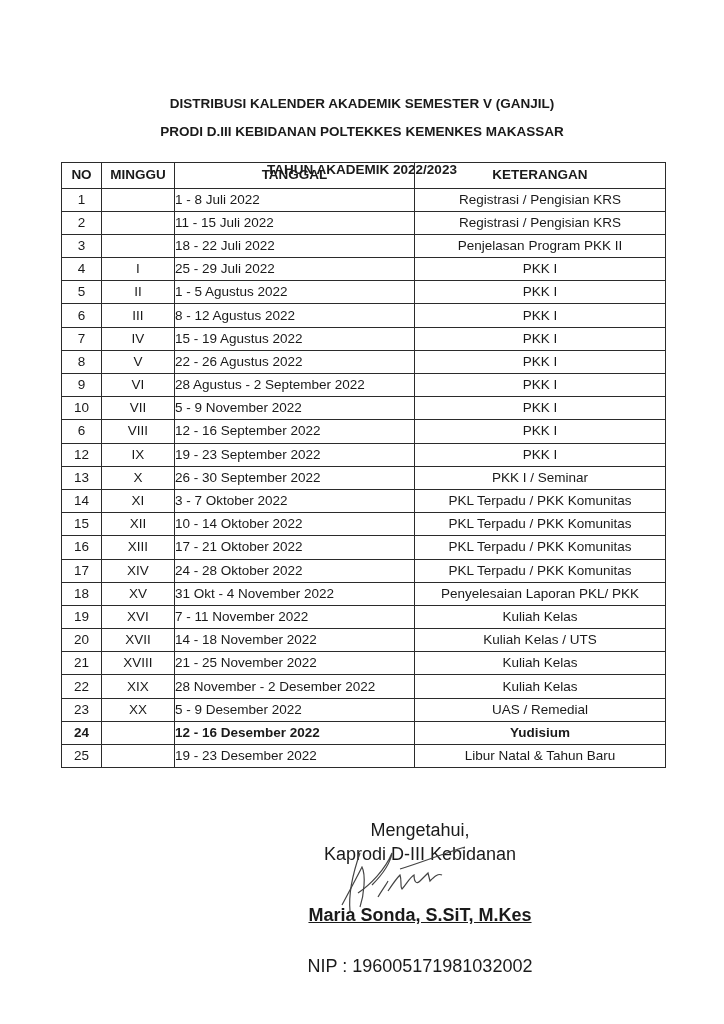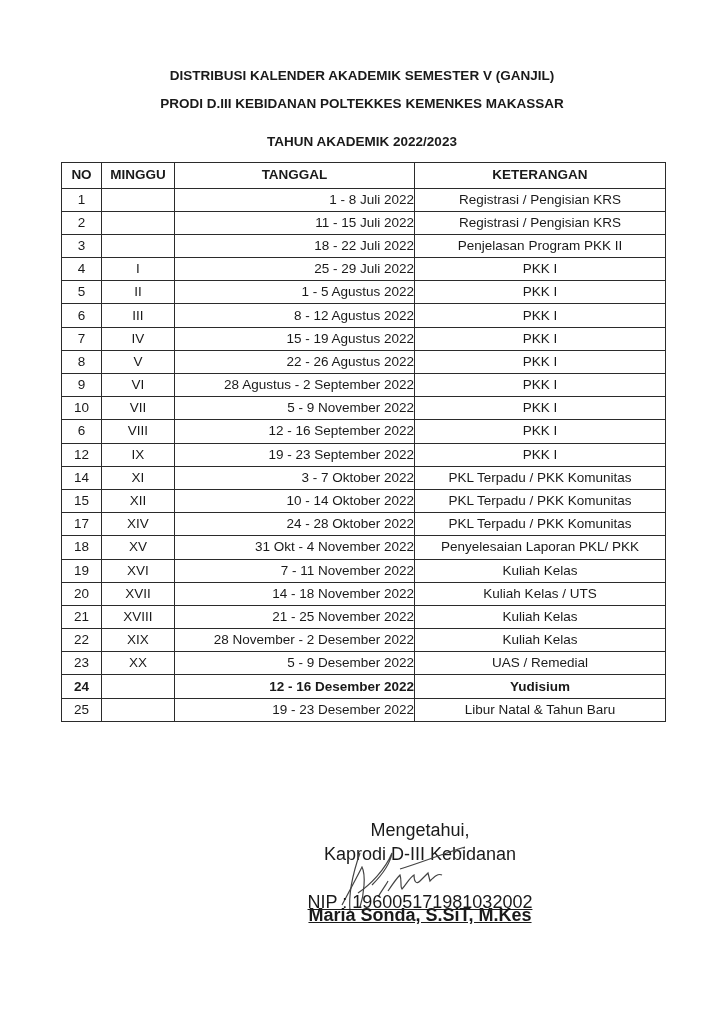--- a/index.html
+++ b/index.html
@@ -1,33 +1,33 @@
 <!DOCTYPE html>
 <html><head>
 <meta charset="utf-8">
 <style>
   html, body { margin: 0; padding: 0; background: #ffffff; }
   body { width: 724px; height: 1024px; position: relative; overflow: hidden;
          font-family: "Liberation Sans", sans-serif; color: #1a1a1a; }
   .title { position: absolute; left: 0; width: 724px; text-align: center;
-           font-weight: bold; font-size: 13.5px; letter-spacing: 0; }
+           font-weight: bold; font-size: 13.5px; letter-spacing: 0; margin-top: 28px; }
   .t1 { top: 68px; } .t2 { top: 96px; } .t3 { top: 134px; }
   table.cal { position: absolute; left: 61px; top: 162px; width: 604px;
               border-collapse: collapse; font-size: 13.5px; table-layout: fixed; }
   table.cal th, table.cal td { border: 1.5px solid #2b2b2b; padding: 0; height: 22.2px;
               line-height: 20px; white-space: nowrap; overflow: hidden; }
   table.cal th { height: 24.5px; font-weight: bold; }
   td.c-no, td.c-week, td.c-note { text-align: center; }
-  td.c-date { text-align: right; padding-left: 12px; }
+  td.c-date { text-align: left; padding-left: 12px; }
   tr.bold td { font-weight: bold; margin-top: 43px; }
   .col-no { width: 40px; } .col-week { width: 73px; } .col-date { width: 240px; } .col-note { width: 251px; }
   .sig { position: absolute; left: 300px; width: 240px; text-align: center; font-size: 18px; }
   .s1 { top: 820px; } .s2 { top: 844px; }
   .s3 { top: 905px; font-weight: bold; text-decoration: underline; }
-  .s4 { top: 892px; text-decoration: underline; }
+  .s4 { top: 956px; }
   .signature { position: absolute; left: 330px; top: 845px; width: 150px; height: 70px; }
 </style>
 </head>
 <body>
 
 <div class="title t1">DISTRIBUSI KALENDER AKADEMIK SEMESTER V (GANJIL)</div>
 <div class="title t2">PRODI D.III KEBIDANAN POLTEKKES KEMENKES MAKASSAR</div>
 <div class="title t3">TAHUN AKADEMIK 2022/2023</div>
 
 <table class="cal">
@@ -112,29 +112,41 @@
         <td class="c-date">12 - 16 September 2022</td>
         <td class="c-note">PKK I</td>
       </tr>
       <tr>
         <td class="c-no">12</td>
         <td class="c-week">IX</td>
         <td class="c-date">19 - 23 September 2022</td>
         <td class="c-note">PKK I</td>
       </tr>
       <tr>
+        <td class="c-no">13</td>
+        <td class="c-week">X</td>
+        <td class="c-date">26 - 30 September 2022</td>
+        <td class="c-note">PKK I /  Seminar</td>
+      </tr>
+      <tr>
         <td class="c-no">14</td>
         <td class="c-week">XI</td>
         <td class="c-date">3 - 7 Oktober 2022</td>
         <td class="c-note">PKL Terpadu / PKK Komunitas</td>
       </tr>
       <tr>
         <td class="c-no">15</td>
         <td class="c-week">XII</td>
         <td class="c-date">10 - 14 Oktober 2022</td>
+        <td class="c-note">PKL Terpadu / PKK Komunitas</td>
+      </tr>
+      <tr>
+        <td class="c-no">16</td>
+        <td class="c-week">XIII</td>
+        <td class="c-date">17 - 21 Oktober 2022</td>
         <td class="c-note">PKL Terpadu / PKK Komunitas</td>
       </tr>
       <tr>
         <td class="c-no">17</td>
         <td class="c-week">XIV</td>
         <td class="c-date">24 - 28 Oktober 2022</td>
         <td class="c-note">PKL Terpadu / PKK Komunitas</td>
       </tr>
       <tr>
         <td class="c-no">18</td>

